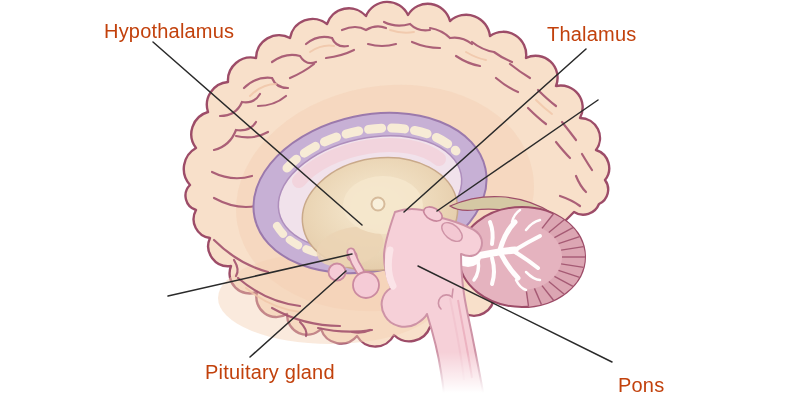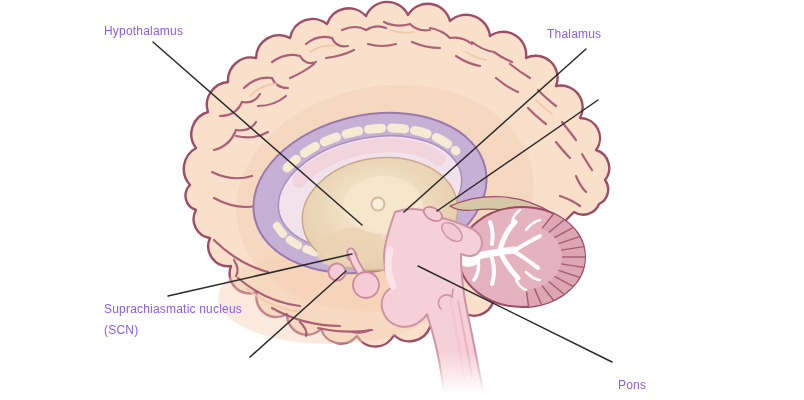--- a/index.html
+++ b/index.html
@@ -6,23 +6,23 @@
   .stage{
     position:relative;
     width:804px;height:400px;
     background:#ffffff;
     overflow:hidden;
     font-family:"Liberation Sans", sans-serif;
   }
   .stage svg{position:absolute;left:0;top:0;}
   .lbl{
     position:absolute;
-    font-size:12px;
+    font-size:20px;
     line-height:21px;
-    color:#8b5cf6;
+    color:#c2410c;
     letter-spacing:0.2px;
     white-space:nowrap;
   }
   .lbl.wrap{white-space:normal;max-width:172px;}
 </style>
 </head>
 <body>
 
 <div class="stage">
 
@@ -190,15 +190,15 @@
       <line x1="586" y1="49" x2="404" y2="212"></line>
       <line x1="598" y1="100" x2="437" y2="211"></line>
       <line x1="168" y1="296" x2="352" y2="254"></line>
       <line x1="250" y1="357" x2="346" y2="271"></line>
       <line x1="612" y1="362" x2="418" y2="266"></line>
     </g>
   </svg>
 
   <div class="lbl" style="left:104px;top:21px">Hypothalamus</div>
   <div class="lbl" style="left:547px;top:24px">Thalamus</div>
-  <div class="lbl wrap" style="left:104px;top:299px">Suprachiasmatic nucleus (SCN)</div>
+  <div class="lbl" style="left:205px;top:362px">Pituitary gland</div>
   <div class="lbl" style="left:618px;top:375px">Pons</div>
 </div>
 
 </body></html>

